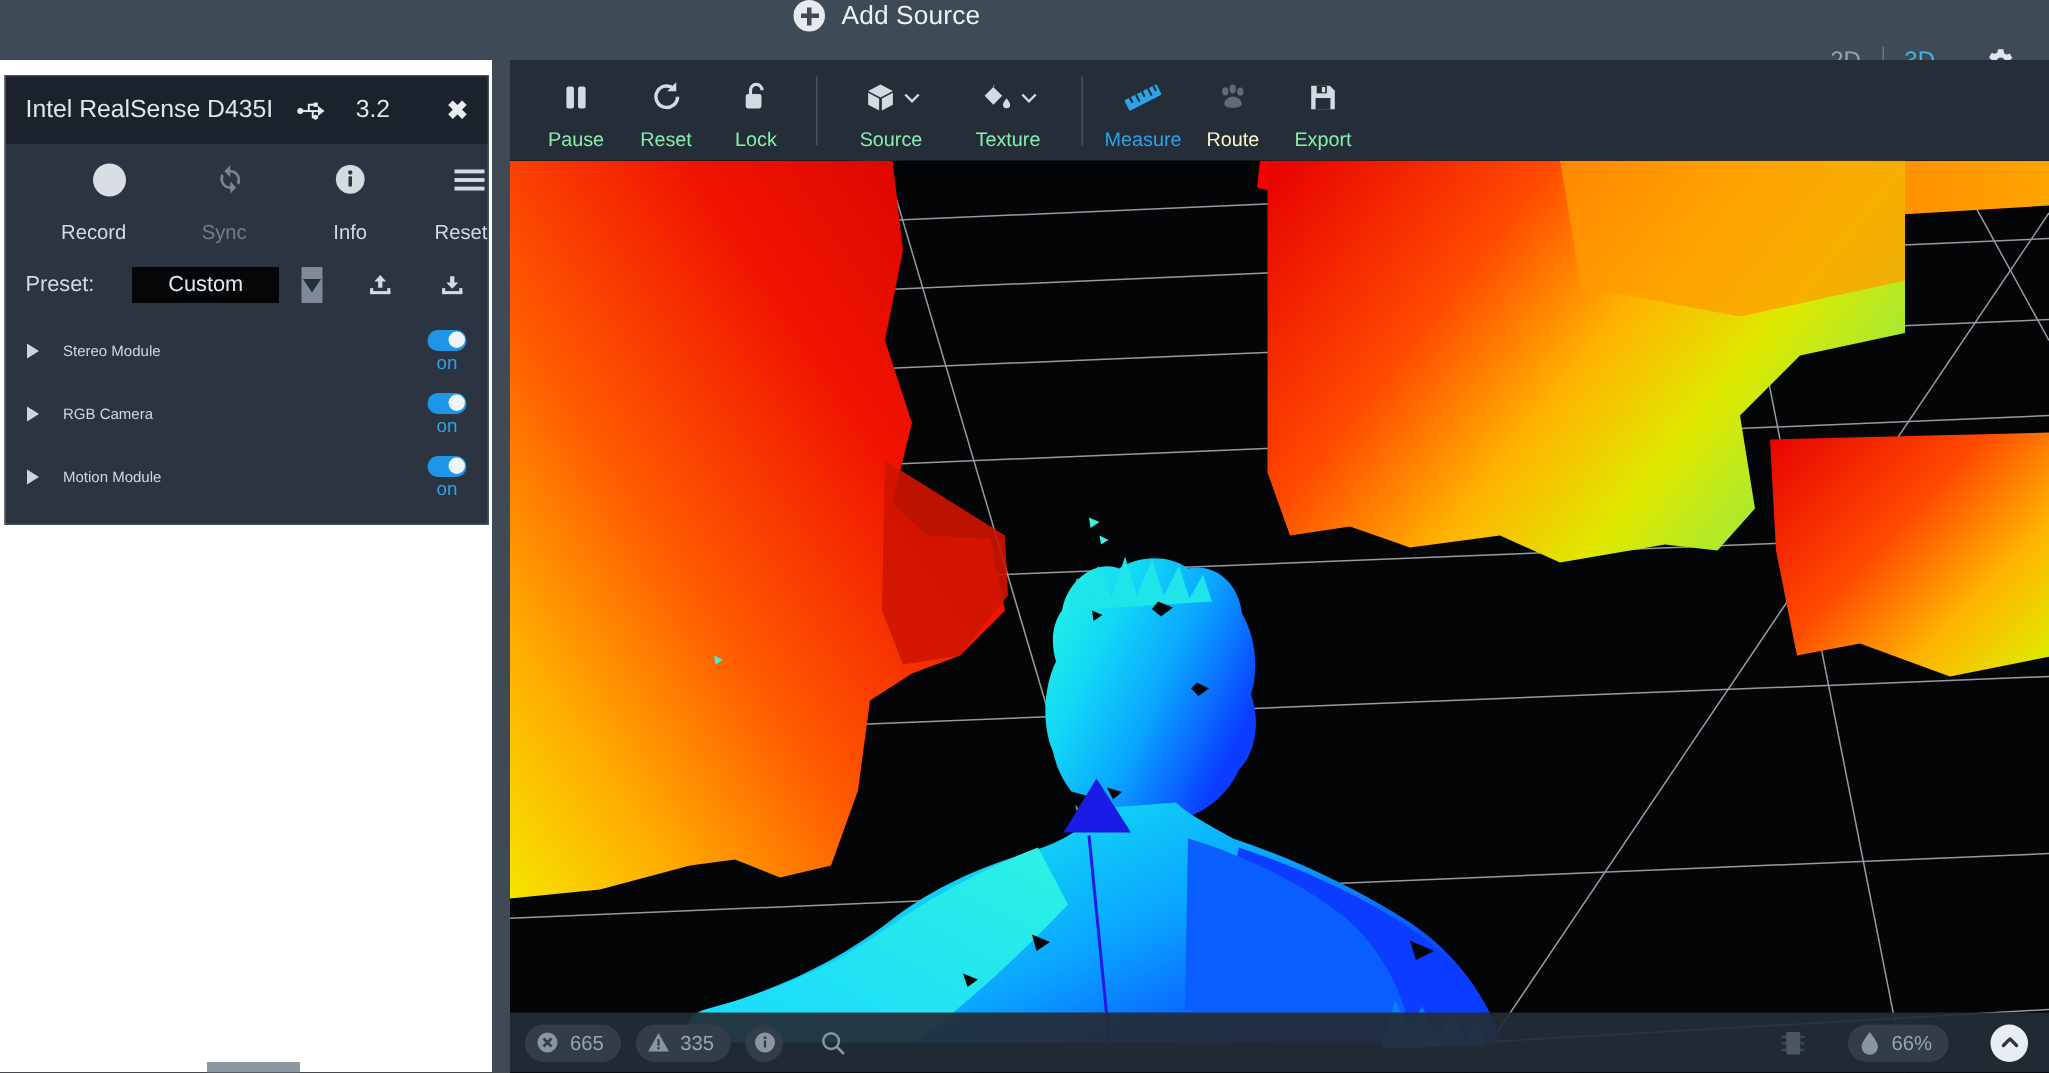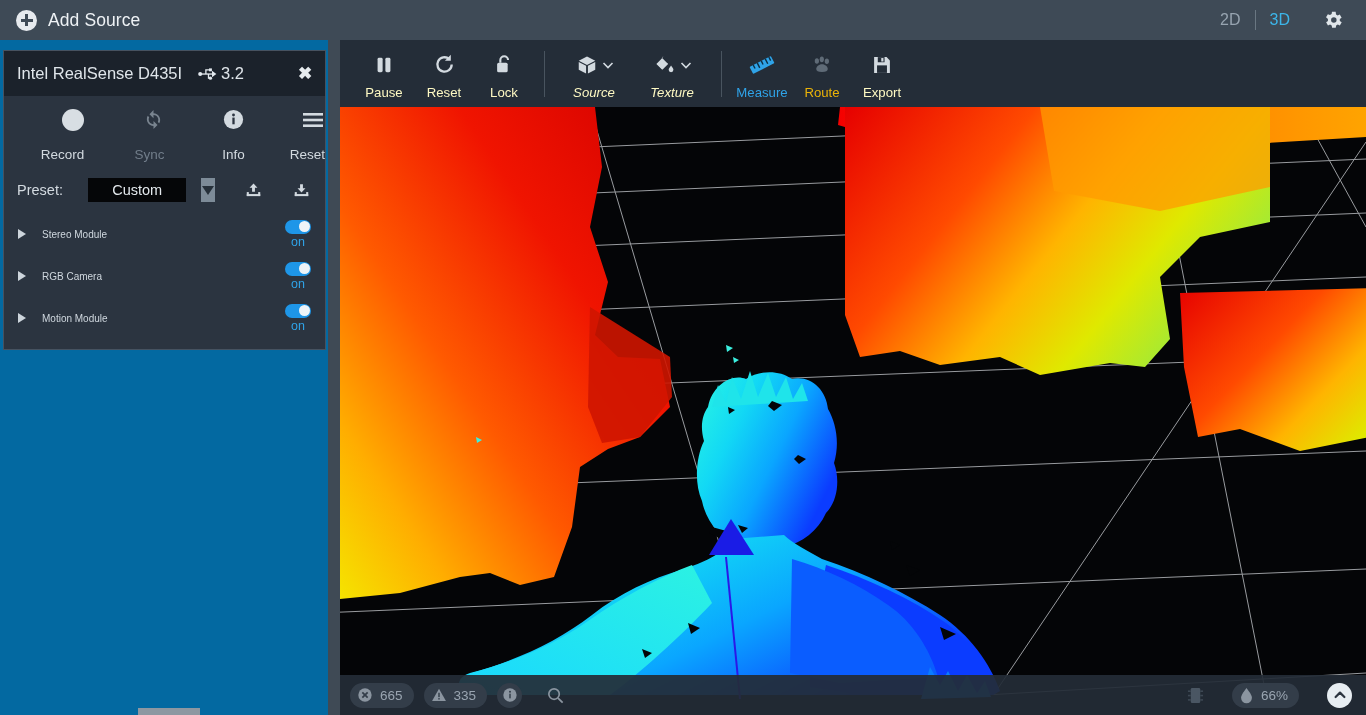--- a/index.html
+++ b/index.html
@@ -8,21 +8,21 @@
     background: #0d0f13;
     font-family: "Liberation Sans", sans-serif;
     overflow: hidden;
   }
   #app { position: relative; width: 1366px; height: 715px; }
 
   
   .topbar {
     position: absolute; left: 0; top: 0; width: 1366px; height: 40px;
     background: #3e4a56;
-    display: flex; align-items: center;
+    display: flex; align-items: center; flex-direction: column;
   }
   .topbar-left { display: flex; align-items: center; width: 340px; padding-left: 16px; }
   .add-source-btn { display: flex; align-items: center; gap: 11px; cursor: pointer; }
   .plus-circle {
     width: 21px; height: 21px; border-radius: 50%;
     background: #e6eaee; position: relative; flex: none;
   }
   .plus-circle::before, .plus-circle::after {
     content: ""; position: absolute; background: #3e4a56;
   }
@@ -38,33 +38,33 @@
     font-size: 16px; padding: 0 14px; cursor: pointer;
     color: #97a4b0; line-height: 40px;
   }
   .vm-btn.active { color: #3cb6ea; }
   .vm-sep { width: 1px; height: 20px; background: #6a7782; }
   .gear-btn { padding: 0 8px 0 18px; cursor: pointer; display: flex; align-items: center; }
 
   
   .sidebar {
     position: absolute; left: 0; top: 40px; width: 340px; height: 675px;
-    background: #0369a1;
+    background: #ffffff;
   }
   .device-panel {
     position: absolute; left: 3px; top: 10px; width: 323px;
     background: #2b3440;
     border: 1px solid #465260;
   }
   .device-title {
     height: 45px; background: #1b222b;
     display: flex; align-items: center; padding: 0 0 0 13px;
   }
   .device-name { color: #dfe5ea; font-size: 16.5px; flex: none; }
-  .usb-wrap { display: flex; align-items: center; gap: 2px; margin-left: 16px; }
+  .usb-wrap { display: flex; align-items: center; gap: 18px; margin-left: 16px; }
   .usb-ver { color: #dfe5ea; font-size: 16.5px; }
   .device-close {
     margin-left: auto; color: #e7ecef; font-size: 17px; font-weight: bold;
     width: 40px; text-align: center; cursor: pointer; line-height: 45px;
   }
 
   .dev-actions {
     display: flex; padding: 12px 0 9px 0;
   }
   .dev-action {
@@ -145,26 +145,26 @@
 
   
   .tool-bar {
     position: absolute; left: 0; top: 0; width: 1026px; height: 67px;
     background: #242d38; display: flex; align-items: center; padding-left: 14px;
   }
   .tool {
     width: 60px; display: flex; flex-direction: column; align-items: center;
     gap: 7px; cursor: pointer; padding-top: 4px;
   }
-  .tool .t-lbl { font-size: 13.2px; color: #fef9c3; }
+  .tool .t-lbl { font-size: 13.2px; color: #86efac; }
   .tool.active .t-lbl { color: #2fa3e8; }
-  .tool.disabled .t-lbl { color: #eab308; }
+  .tool.disabled .t-lbl { color: #fef9c3; }
   .t-ico { height: 26px; display: flex; align-items: center; gap: 3px; }
   .tool-sep { width: 1px; height: 46px; background: #49545f; margin: 0 10px; }
-  .tool.wide { width: 78px; font-style: italic; }
+  .tool.wide { width: 78px; }
 
   
   .statusbar {
     position: absolute; left: 0; bottom: 0; width: 1026px; height: 40px;
     background: rgba(35,44,55,.93);
     display: flex; align-items: center; padding: 0 14px 0 10px; margin-top: 44px;
   }
   .chip {
     display: flex; align-items: center; gap: 7px; height: 25px;
     background: #333d49; border-radius: 13px; padding: 0 11px 0 7px;

